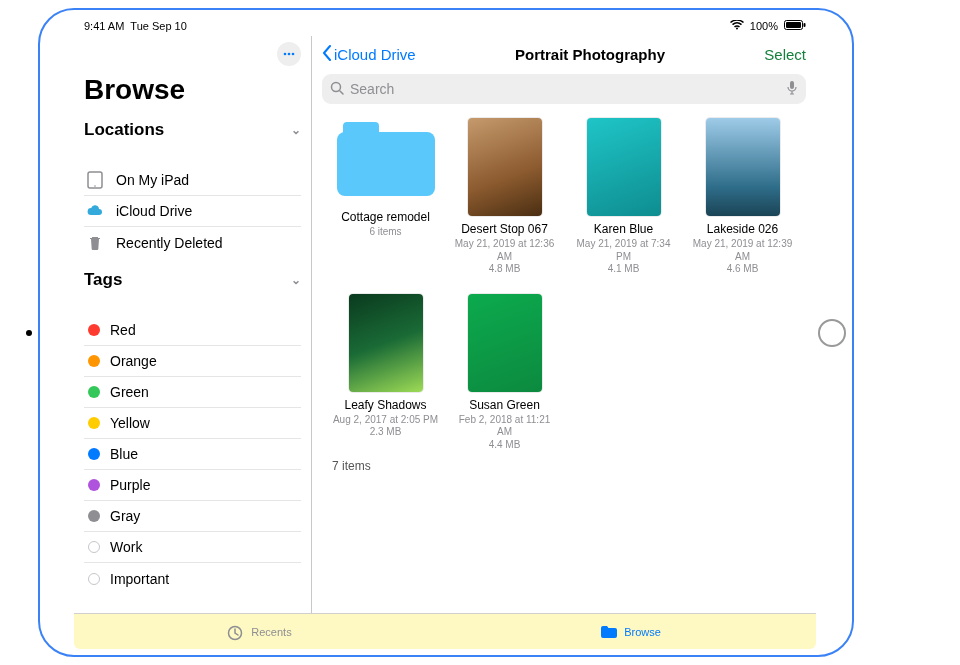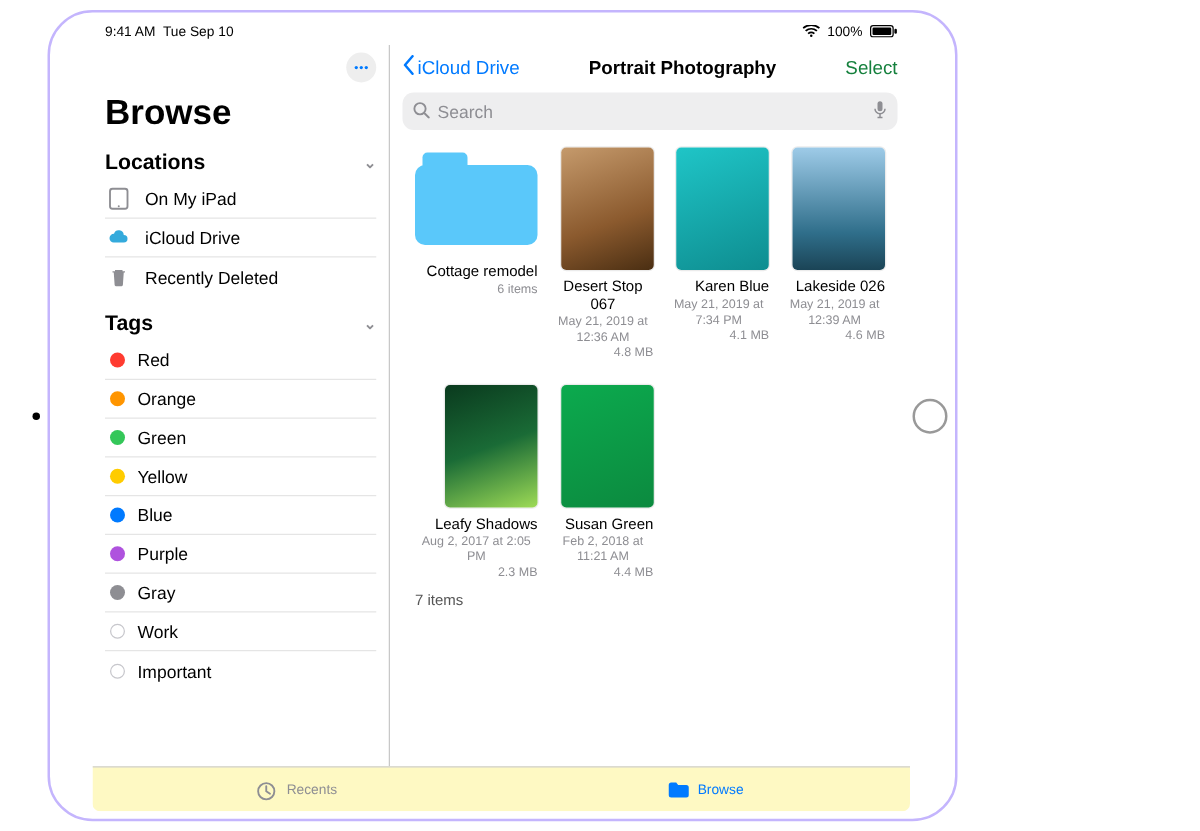--- a/index.html
+++ b/index.html
@@ -10,23 +10,23 @@
   height: 665px;
   overflow: hidden;
   position: relative;
 }
 
 
 .device-frame {
   position: absolute;
   left: 38px;
   top: 8px;
-  width: 728px;
+  width: 816px;
   height: 649px;
-  border: 2px solid #c4b5fd;
+  border: 2px solid #3b82f6;
   border-radius: 36px;
   background: #fff;
   overflow: hidden;
 }
 
 
 .home-btn {
   position: absolute;
   right: 6px;
   top: 50%;
@@ -115,21 +115,21 @@
   justify-content: space-between;
   align-items: center;
   font-size: 17px;
   font-weight: 600;
   padding: 4px 0;
 }
 .chevron {
   color: #8e8e93;
   font-size: 12px;
 }
-.sidebar-list { list-style: none; }
+.sidebar-list { list-style: none; margin-top: 21px; }
 .sidebar-list li {
   display: flex;
   align-items: center;
   gap: 10px;
   height: 31px;
   border-bottom: 1px solid #e5e5e5;
   font-size: 14px;
   color: #000;
 }
 .sidebar-list li:last-child { border-bottom: none; }
@@ -195,21 +195,21 @@
   padding: 8px 20px 0 20px;
 }
 .grid {
   display: grid;
   grid-template-columns: repeat(4, 1fr);
   gap: 18px 12px;
 }
 .item {
   display: flex;
   flex-direction: column;
-  align-items: flex-end;
+  align-items: center;
   text-align: center;
 }
 .thumb {
   width: 74px;
   height: 98px;
   border-radius: 4px;
   margin-bottom: 6px;
   box-shadow: 0 0 0 1px rgba(0,0,0,0.08);
   background-size: cover;
 }

